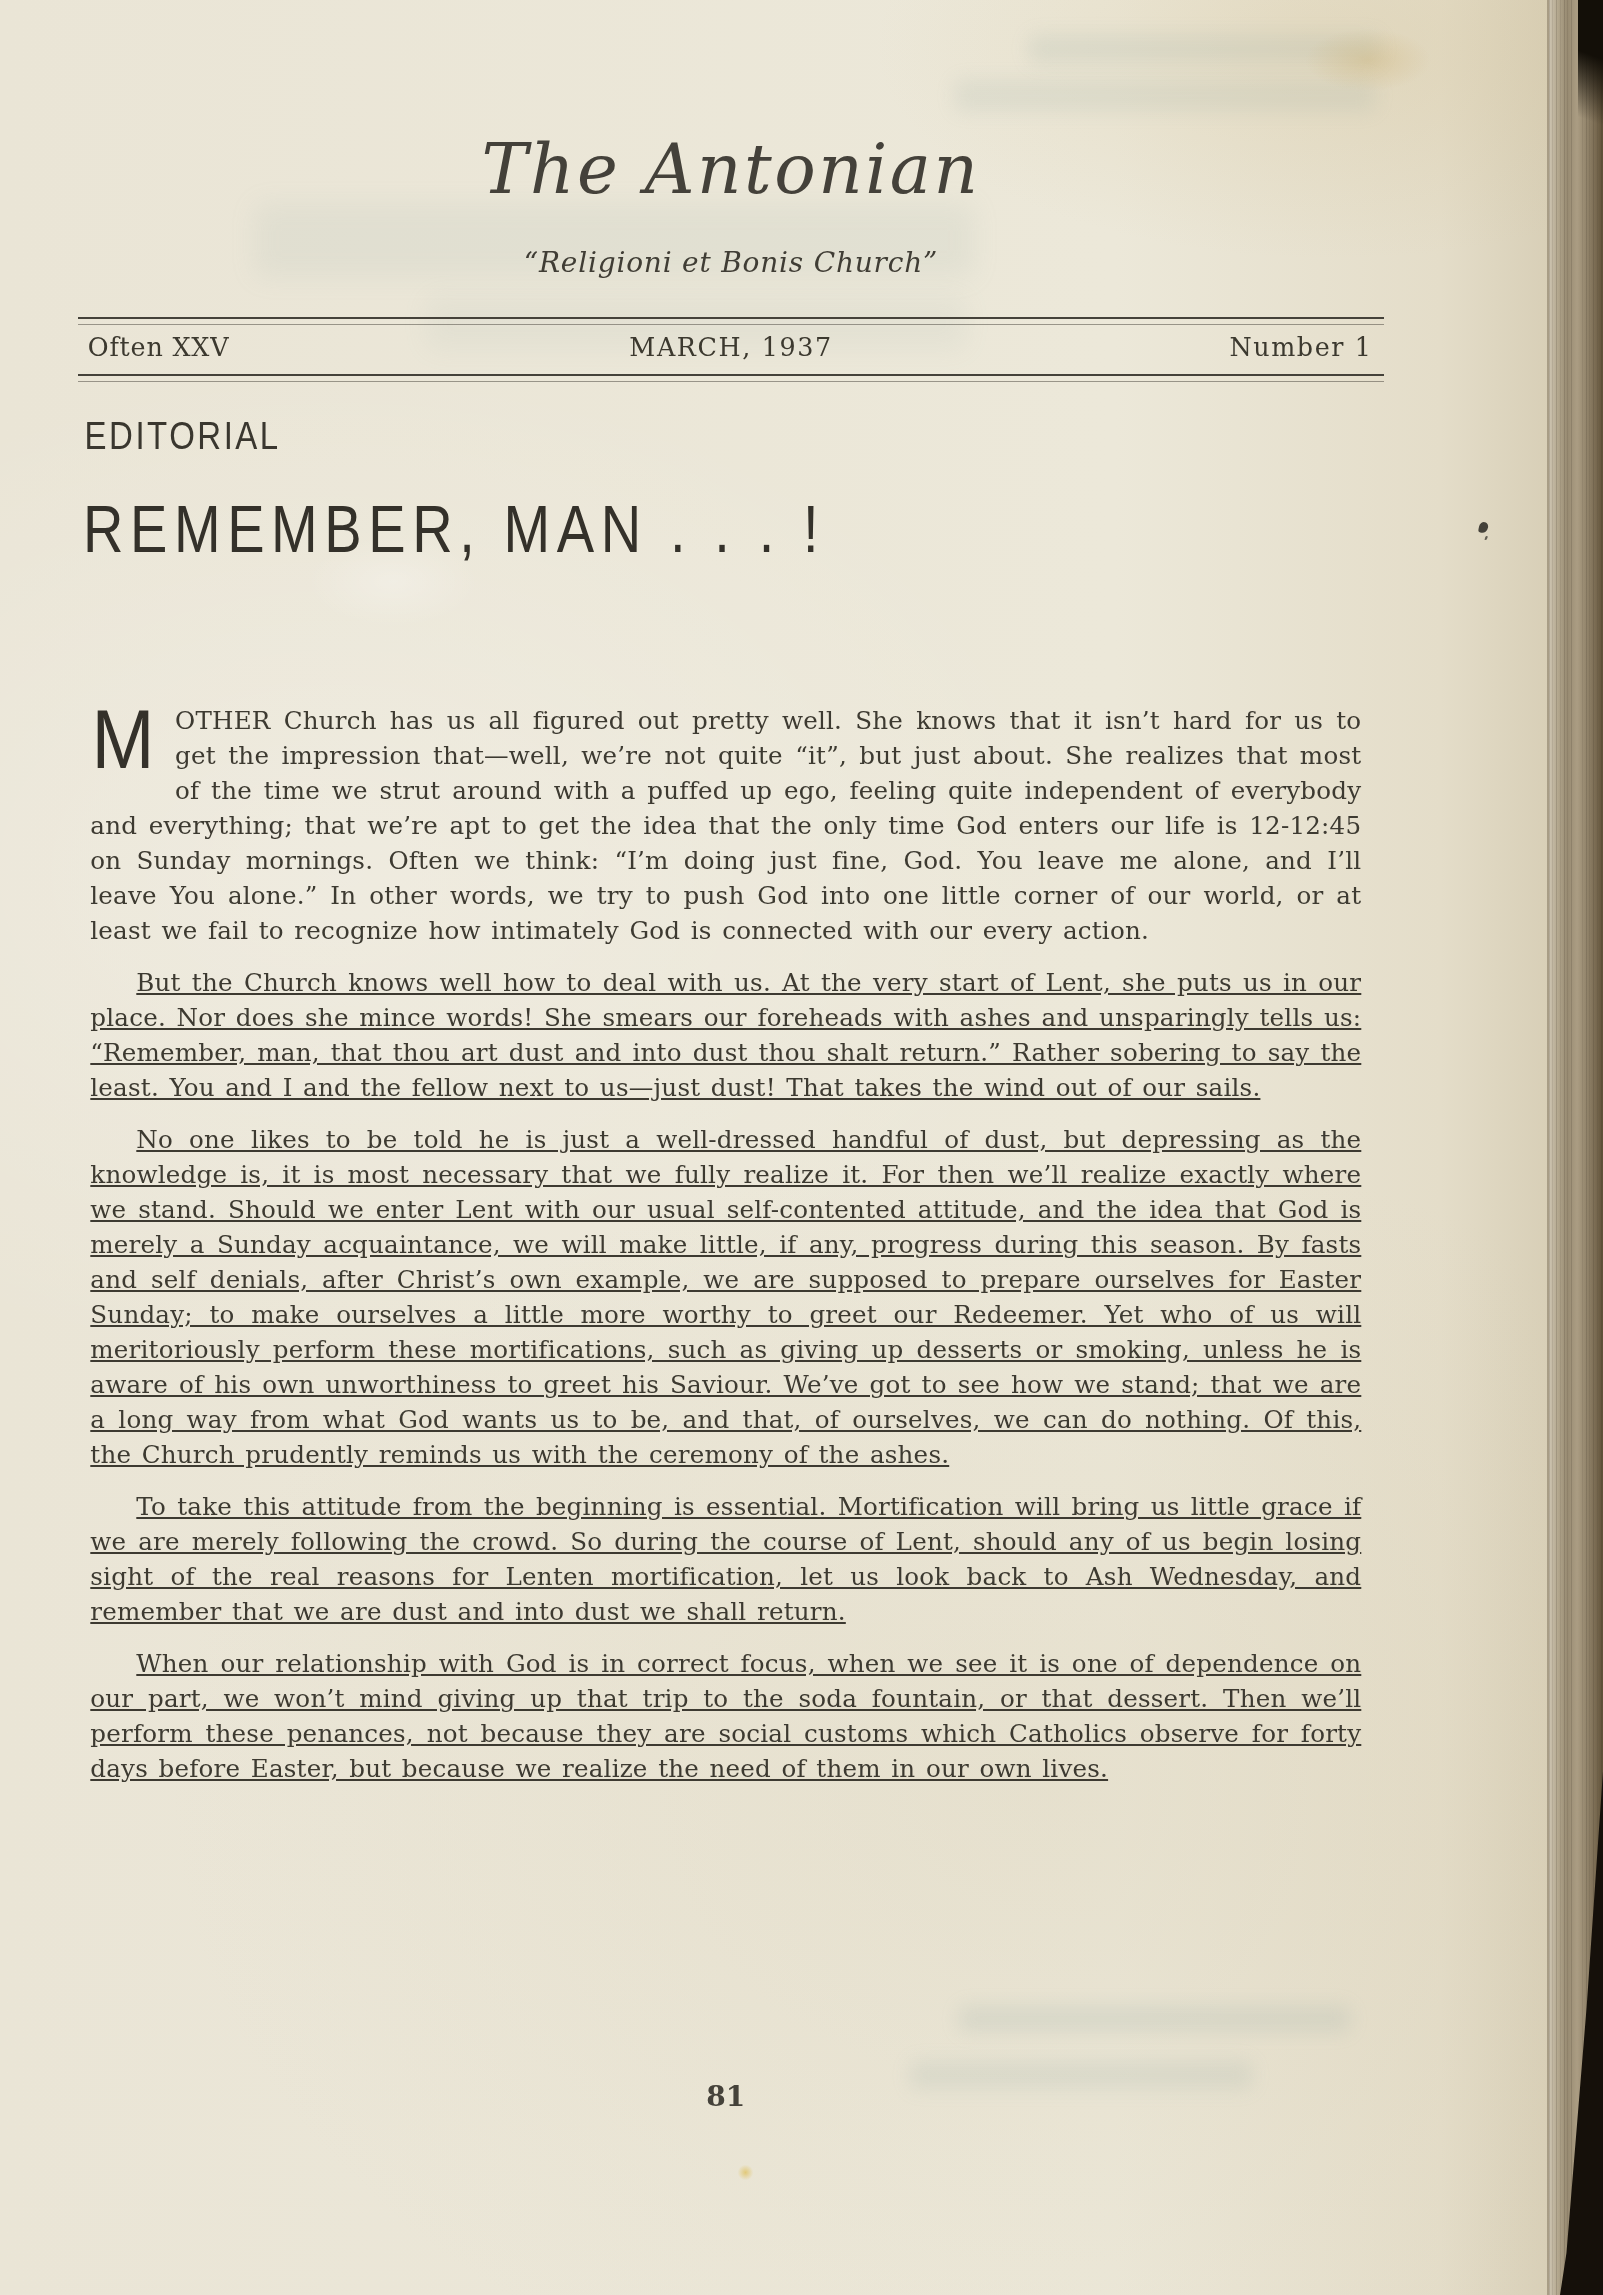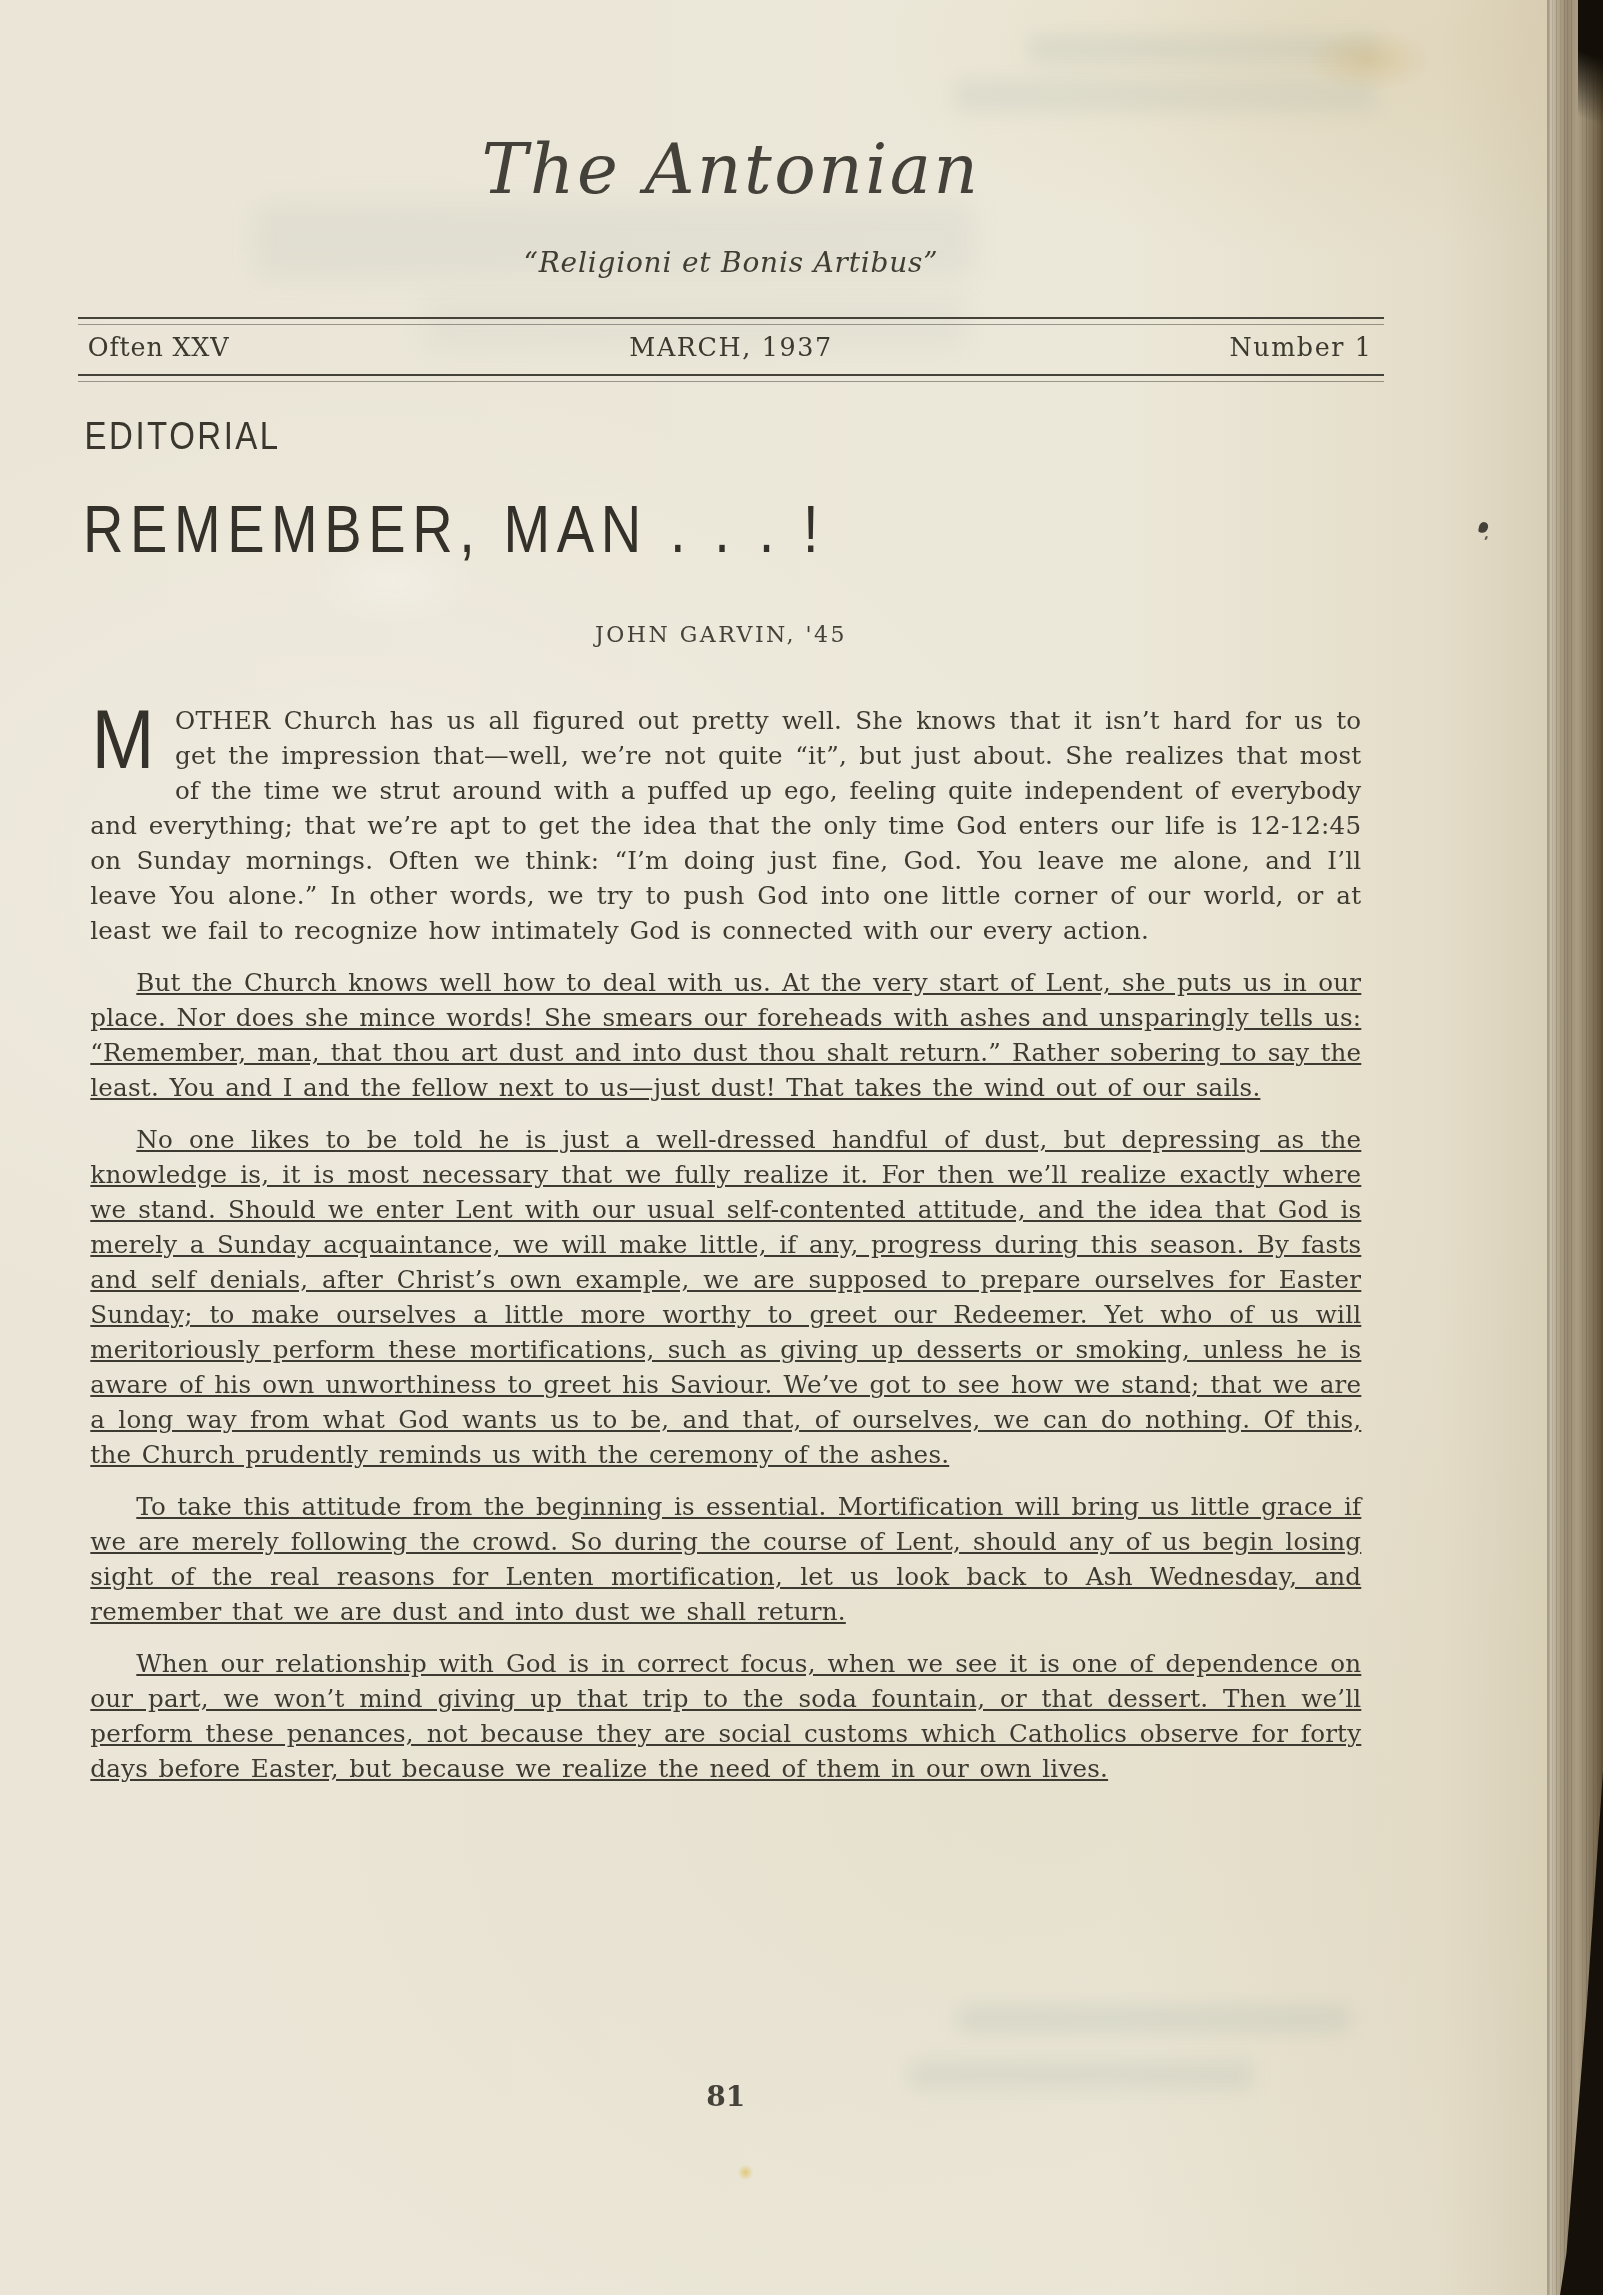--- a/index.html
+++ b/index.html
@@ -173,35 +173,34 @@
 
     <div class="stain s1"></div>
     <div class="stain s2"></div>
     <div class="stain s3"></div>
     <div class="speck"></div>
 
     <div class="content">
 
       <header>
         <h1 class="pub-title">The Antonian</h1>
-        <div class="pub-motto">“Religioni et Bonis Artibus”</div>
+        <div class="pub-motto">“Religioni et Bonis Church”</div>
         <div class="rule top"></div>
         <div class="issue-row">
           <span class="vol">Often XXV</span>
           <span class="date">MARCH, 1937</span>
           <span class="num">Number 1</span>
         </div>
         <div class="rule bottom"></div>
       </header>
 
       <div class="section-label">EDITORIAL</div>
 
       <h2 class="article-title">REMEMBER, MAN . . . !</h2>
 
-      <div class="byline">JOHN GARVIN, '45</div>
 
       <div class="article-body">
         <p><span class="dropcap">M</span><span>OTHER Church has us all figured out pretty well.  She knows that it isn’t hard for us to get the impression that—well, we’re not quite “it”, but just about.  She realizes that most of the time we strut around with a puffed up ego, feeling quite independent of everybody and everything; that we’re apt to get the idea that the only time God enters our life is 12-12:45 on Sunday mornings.  Often we think: “I’m doing just fine, God.  You leave me alone, and I’ll leave You alone.”  In other words, we try to push God into one little corner of our world, or at least we fail to recognize how intimately God is connected with our every action.</span></p>
         <p class="indent">But the Church knows well how to deal with us.  At the very start of Lent, she puts us in our place.  Nor does she mince words!  She smears our foreheads with ashes and unsparingly tells us: “Remember, man, that thou art dust and into dust thou shalt return.”  Rather sobering to say the least.  You and I and the fellow next to us—just dust!  That takes the wind out of our sails.</p>
         <p class="indent">No one likes to be told he is just a well-dressed handful of dust, but depressing as the knowledge is, it is most necessary that we fully realize it.  For then we’ll realize exactly where we stand.  Should we enter Lent with our usual self-contented attitude, and the idea that God is merely a Sunday acquaintance, we will make little, if any, progress during this season.  By fasts and self denials, after Christ’s own example, we are supposed to prepare ourselves for Easter Sunday; to make ourselves a little more worthy to greet our Redeemer.  Yet who of us will meritoriously perform these mortifications, such as giving up desserts or smoking, unless he is aware of his own unworthiness to greet his Saviour.  We’ve got to see how we stand; that we are a long way from what God wants us to be, and that, of ourselves, we can do nothing.  Of this, the Church prudently reminds us with the ceremony of the ashes.</p>
         <p class="indent">To take this attitude from the beginning is essential.  Mortification will bring us little grace if we are merely following the crowd.  So during the course of Lent, should any of us begin losing sight of the real reasons for Lenten mortification, let us look back to Ash Wednesday, and remember that we are dust and into dust we shall return.</p>
         <p class="indent">When our relationship with God is in correct focus, when we see it is one of dependence on our part, we won’t mind giving up that trip to the soda fountain, or that dessert.  Then we’ll perform these penances, not because they are social customs which Catholics observe for forty days before Easter, but because we realize the need of them in our own lives.</p>
       </div>
 
       <div class="page-number">81</div>

